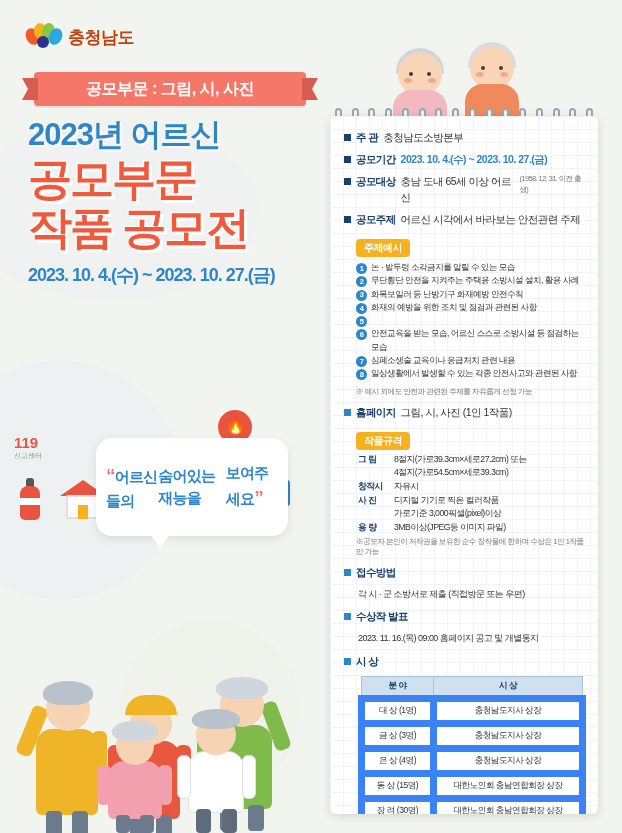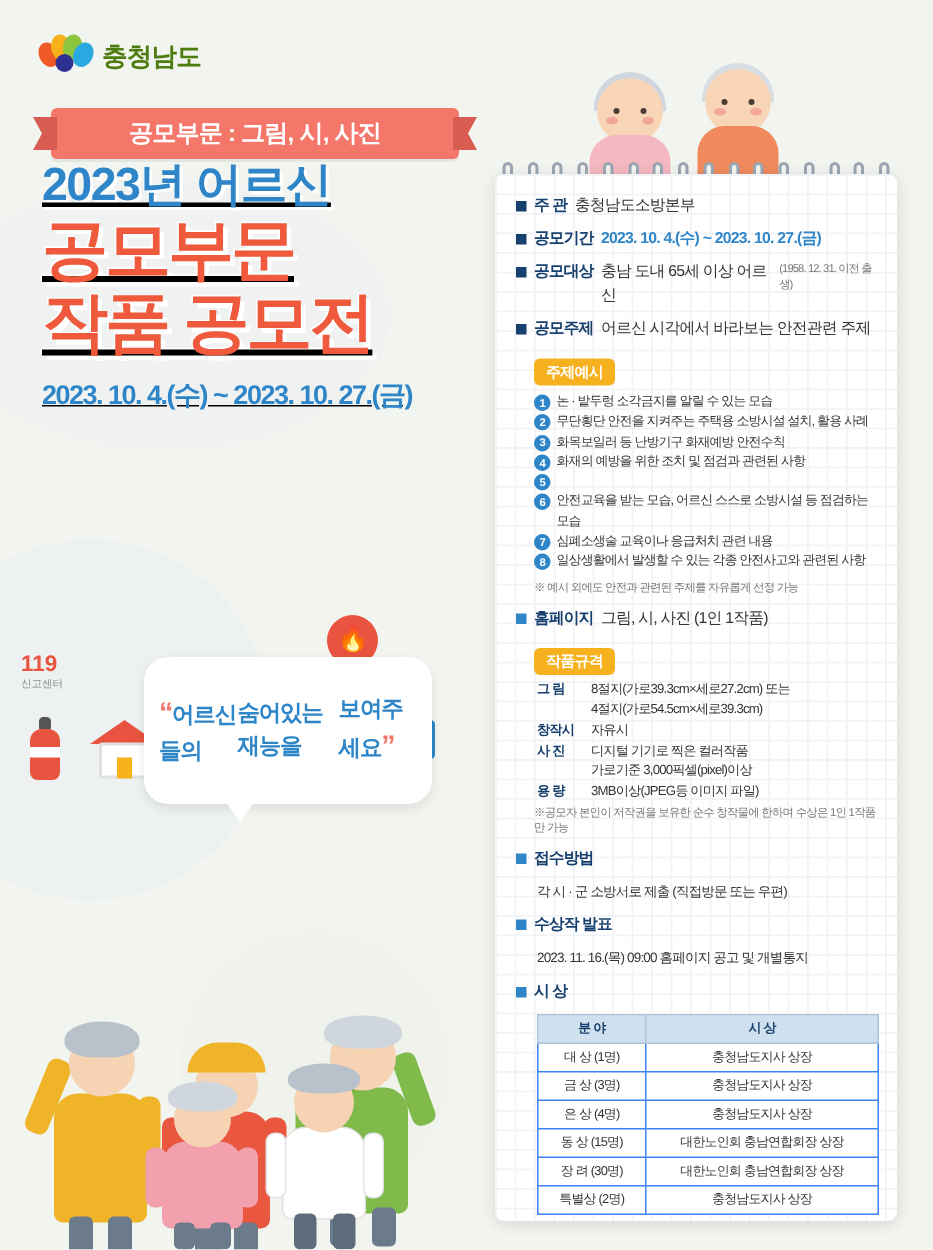--- a/index.html
+++ b/index.html
@@ -28,41 +28,41 @@
     position:absolute; left:26px; top:22px;
     display:flex; align-items:center; gap:8px;
   }
   .logo-mark { width:34px; height:30px; position:relative; }
   .logo-mark i { position:absolute; display:block; border-radius:50% 50% 50% 50%; }
   .lm1 { width:13px;height:17px; background:#f05a28; left:0px; top:6px; transform:rotate(-25deg); }
   .lm2 { width:13px;height:17px; background:#f7b21b; left:8px; top:1px; transform:rotate(-8deg); }
   .lm3 { width:13px;height:17px; background:#8cc63f; left:16px; top:1px; transform:rotate(8deg);}
   .lm4 { width:13px;height:17px; background:#2aa9e0; left:23px; top:6px; transform:rotate(25deg);}
   .lm5 { width:12px;height:12px; background:#2e3192; left:11px; top:14px; border-radius:50%; }
-  .logo-text { font-size:17px; font-weight:bold; color:#4d7c0f; letter-spacing:-0.5px;}
+  .logo-text { font-size:17px; font-weight:bold; color:#c2410c; letter-spacing:-0.5px;}
 
   
   .ribbon {
     position:absolute; left:34px; top:72px;
     width:272px; height:34px;
     background:#f4776a;
     border-radius:4px;
     display:flex; align-items:center; justify-content:center;
     color:#fff; font-size:16px; font-weight:bold; letter-spacing:-0.5px;
     box-shadow:0 2px 0 rgba(0,0,0,.06);
   }
   .ribbon:before, .ribbon:after{
     content:""; position:absolute; top:6px; width:16px; height:22px;
     background:#d85c51;
   }
   .ribbon:before{ left:-12px; clip-path:polygon(0 0,100% 0,100% 100%,0 100%,6px 50%); }
   .ribbon:after{ right:-12px; clip-path:polygon(0 0,100% 0,calc(100% - 6px) 50%,100% 100%,0 100%); }
 
   
-  .title-block { position:absolute; left:28px; top:106px; width:300px;text-decoration:underline; }
+  .title-block { position:absolute; left:28px; top:118px; width:300px; }
   .t-year {
     font-size:31px; font-weight:bold; color:#2e86c8; letter-spacing:-1px;
     line-height:1.1; text-shadow:2px 2px 0 #ffffff;
   }
   .t-main1 {
     font-size:44px; font-weight:bold; color:#f05a3c; letter-spacing:-2px;
     line-height:1.12; margin-top:2px;
     text-shadow:3px 3px 0 #ffffff, -1px -1px 0 #fff;
   }
   .t-main2 {
@@ -178,21 +178,21 @@
 
   table.award {
     margin:4px 0 0 14px; border-collapse:collapse; width:228px;
     font-size:8.6px; color:#333;
   }
   table.award th {
     background:#cfe0ee; color:#17406e; font-weight:bold; border:1px solid #a9c4da;
     padding:3px 2px; letter-spacing:-0.5px;
   }
   table.award td {
-    border:1px solid #3b82f6; padding:3px 2px; text-align:center; letter-spacing:-0.5px;
+    border:7px solid #3b82f6; padding:3px 2px; text-align:center; letter-spacing:-0.5px;
     background:#fff;
     margin-top:24px;
   }
   table.award td.c1 { width:72px; }
 
   
   .granny { position:absolute; }
   .g1 { left:398px; top:52px; }
   .g2 { left:470px; top:46px; }
   .g-head { width:44px;height:44px; border-radius:50%; background:#f7d5b6; position:absolute;}

